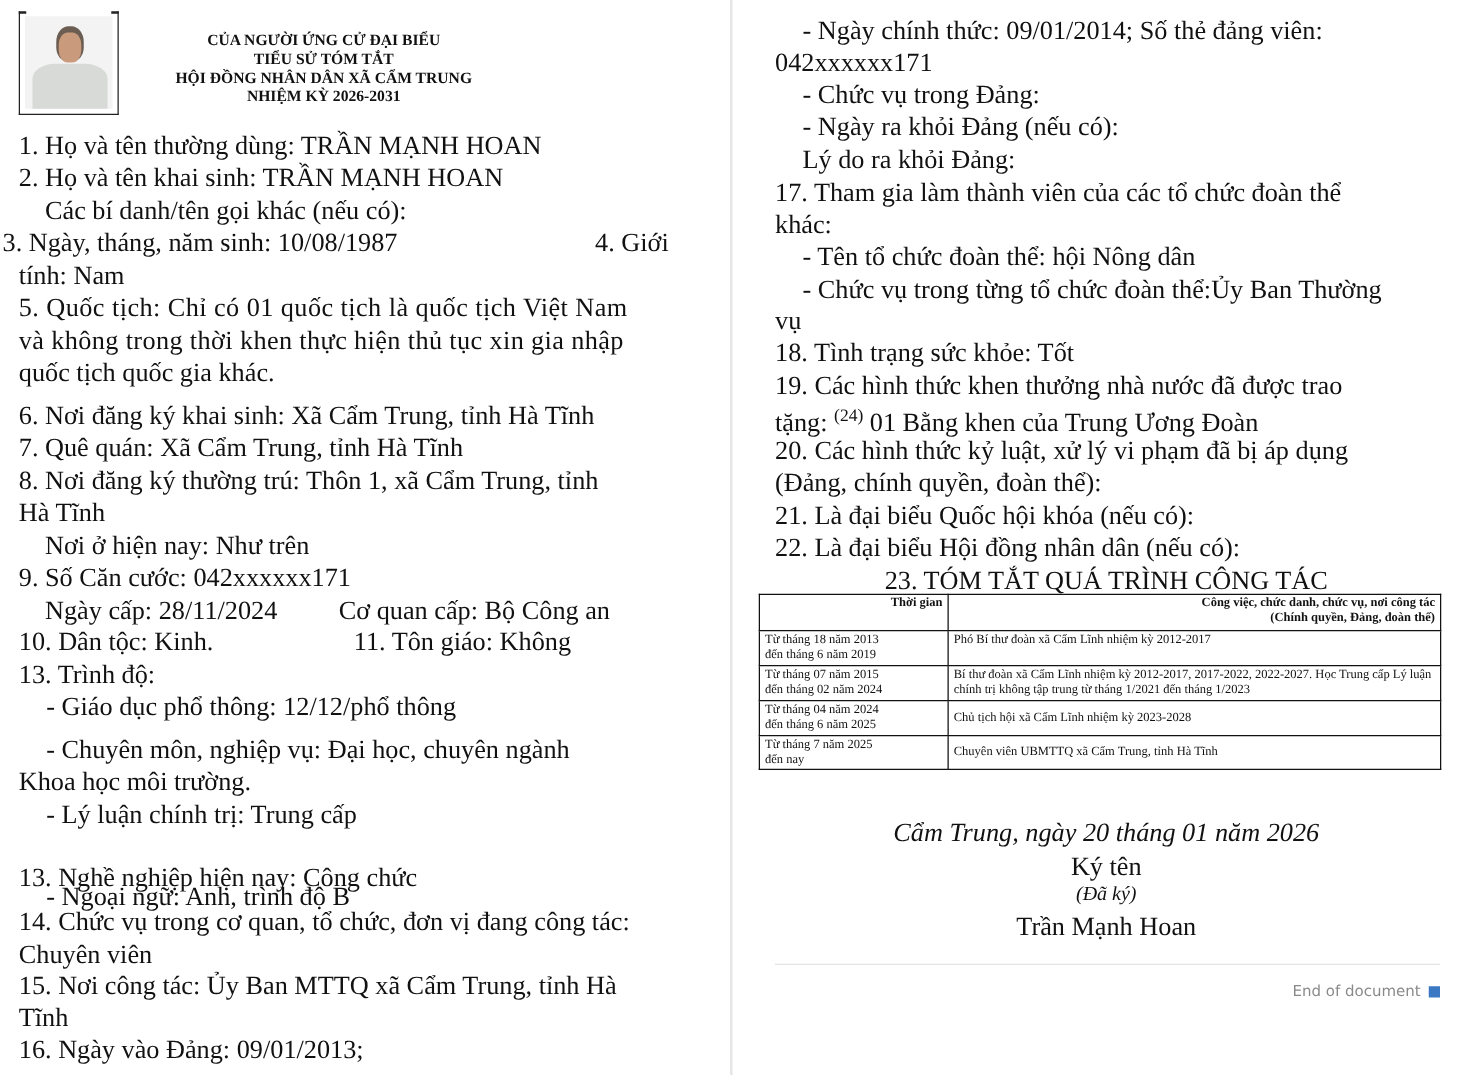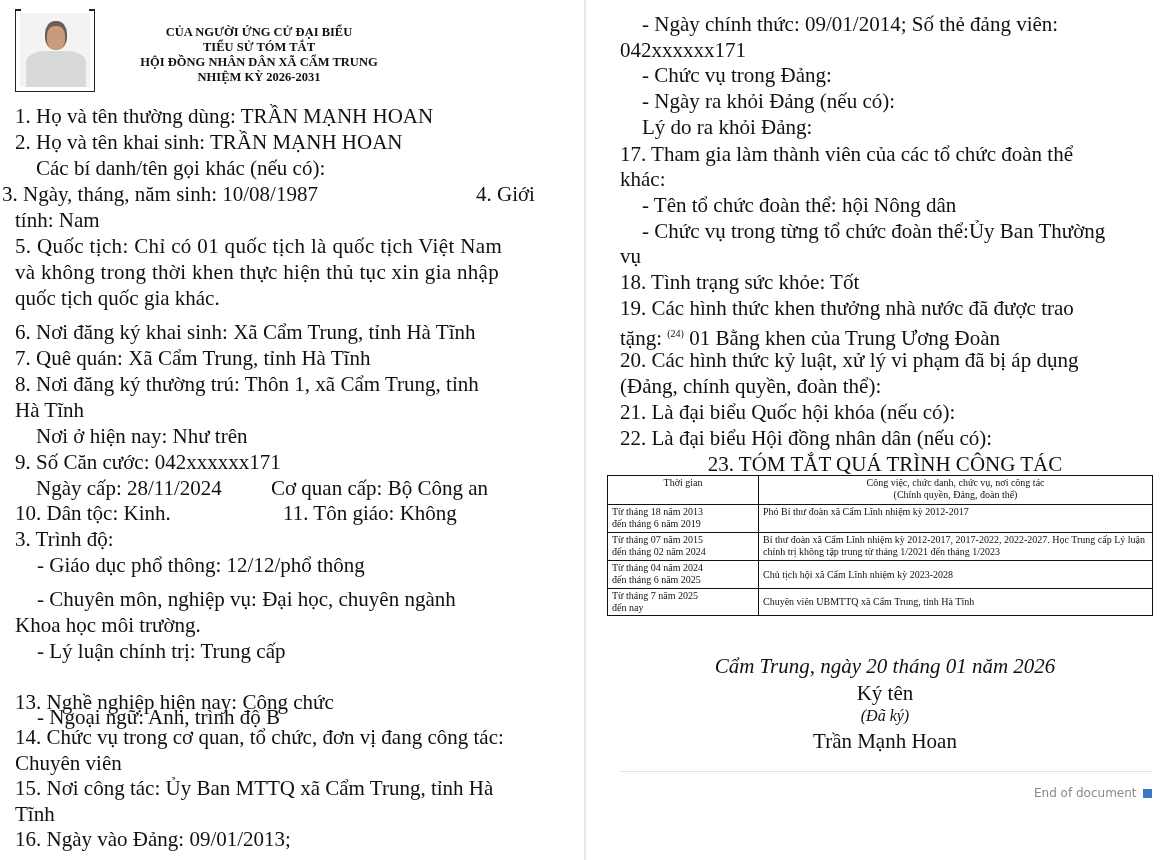--- a/index.html
+++ b/index.html
@@ -17,21 +17,21 @@
   .photo:before { left:-1px; } .photo:after { right:-1px; }
   .photo-inner { position:absolute; left:4px; top:4px; right:4px; bottom:4px; background:#f3f3f3; overflow:hidden; }
   .head { position:absolute; left:25px; top:8px; width:22px; height:28px; background:#6b5d52; border-radius:45% 45% 40% 40%; }
   .face { position:absolute; left:27px; top:13px; width:18px; height:24px; background:#c99b7c; border-radius:40%; }
   .shirt { position:absolute; left:6px; top:38px; width:60px; height:40px; background:#d7dad6; border-radius:30% 30% 0 0; }
   .title-block { position:absolute; left:100px; top:25px; width:318px; text-align:center;
                  font-weight:bold; font-size:12.5px; line-height:15px; }
   table.work { position:absolute; left:607px; top:475px; width:546px; border-collapse:collapse;
                font-size:10px; line-height:12px; }
   table.work td, table.work th { border:1px solid #111; padding:1px 4px; vertical-align:top; text-align:left; font-weight:normal; }
-  table.work th { font-weight:normal; text-align:center; }
+  table.work th { font-weight:bold; text-align:right; }
   table.work td.time { width:142px; }
   .sign { position:absolute; left:600px; width:570px; text-align:center; }
   .end-rule { position:absolute; left:620px; top:771px; width:532px; height:1px; background:#e3e3e3; }
   .end-doc { position:absolute; left:1034px; top:786px; font-family:"DejaVu Sans", sans-serif;
              font-size:12px; color:#8a8a8a; }
   .end-square { position:absolute; left:1143px; top:789px; width:9px; height:9px; background:#3b78c3; }
 </style>
 </head>
 <body>
 
@@ -64,21 +64,21 @@
   <div class="line" style="left:15px;top:319px">6. Nơi đăng ký khai sinh:  Xã Cẩm Trung, tỉnh Hà Tĩnh</div>
   <div class="line" style="left:15px;top:345px">7. Quê quán:  Xã Cẩm Trung, tỉnh Hà Tĩnh</div>
   <div class="line" style="left:15px;top:371px">8. Nơi đăng ký thường trú:  Thôn 1, xã Cẩm Trung, tỉnh</div>
   <div class="line" style="left:15px;top:397px">Hà Tĩnh</div>
   <div class="line" style="left:15px;top:423px;padding-left:21px">   Nơi ở hiện nay: Như trên</div>
   <div class="line" style="left:15px;top:449px">9. Số Căn cước:  042xxxxxx171</div>
   <div class="line" style="left:15px;top:475px;padding-left:21px">   Ngày cấp: 28/11/2024</div>
   <div class="line" style="left:271px;top:475px">Cơ quan cấp: Bộ Công an</div>
   <div class="line" style="left:15px;top:500px">10. Dân tộc:  Kinh.</div>
   <div class="line" style="left:283px;top:500px">11. Tôn giáo:  Không</div>
-  <div class="line" style="left:15px;top:526px">3. Trình độ:</div>
+  <div class="line" style="left:15px;top:526px">13. Trình độ:</div>
   <div class="line" style="left:15px;top:552px;padding-left:22px">   - Giáo dục phổ thông:  12/12/phổ thông</div>
   <div class="line" style="left:15px;top:586px;padding-left:22px">   - Chuyên môn, nghiệp vụ: Đại học, chuyên ngành</div>
   <div class="line" style="left:15px;top:612px">Khoa học môi trường.</div>
   <div class="line" style="left:15px;top:638px;padding-left:22px">   - Lý luận chính trị:  Trung cấp</div>
   <div class="line" style="left:15px;top:704px;padding-left:22px">   - Ngoại ngữ:  Anh, trình độ B</div>
   <div class="line" style="left:15px;top:689px">13. Nghề nghiệp hiện nay:  Công chức</div>
   <div class="line" style="left:15px;top:724px">14. Chức vụ trong cơ quan, tổ chức, đơn vị đang công tác:</div>
   <div class="line" style="left:15px;top:750px">Chuyên viên</div>
   <div class="line" style="left:15px;top:775px">15. Nơi công tác: Ủy Ban MTTQ xã Cẩm Trung, tỉnh Hà</div>
   <div class="line" style="left:15px;top:801px">Tĩnh</div>
@@ -91,21 +91,21 @@
   <div class="line" style="left:620px;top:62px;padding-left:22px">   - Chức vụ trong Đảng:</div>
   <div class="line" style="left:620px;top:88px;padding-left:22px">   - Ngày ra khỏi Đảng (nếu có):</div>
   <div class="line" style="left:620px;top:114px;padding-left:22px">   Lý do ra khỏi Đảng:</div>
   <div class="line" style="left:620px;top:141px">17. Tham gia làm thành viên của các tổ chức đoàn thể</div>
   <div class="line" style="left:620px;top:166px">khác:</div>
   <div class="line" style="left:620px;top:192px;padding-left:22px">   - Tên tổ chức đoàn thể: hội Nông dân</div>
   <div class="line" style="left:620px;top:218px;padding-left:22px">   - Chức vụ trong từng tổ chức đoàn thể:Ủy Ban Thường</div>
   <div class="line" style="left:620px;top:243px">vụ</div>
   <div class="line" style="left:620px;top:269px">18. Tình trạng sức khỏe: Tốt</div>
   <div class="line" style="left:620px;top:295px">19. Các hình thức khen thưởng nhà nước đã được trao</div>
-  <div class="line" style="left:620px;top:321px"><span>tặng: </span><sup style="font-size:10px">(24)</sup><span> 01 Bằng khen của Trung Ương Đoàn</span></div>
+  <div class="line" style="left:620px;top:321px"><span>tặng: </span><sup style="font-size:14px">(24)</sup><span> 01 Bằng khen của Trung Ương Đoàn</span></div>
   <div class="line" style="left:620px;top:347px">20. Các hình thức kỷ luật, xử lý vi phạm đã bị áp dụng</div>
   <div class="line" style="left:620px;top:373px">(Đảng, chính quyền, đoàn thể):</div>
   <div class="line" style="left:620px;top:399px">21. Là đại biểu Quốc hội khóa (nếu có):</div>
   <div class="line" style="left:620px;top:425px">22. Là đại biểu Hội đồng nhân dân (nếu có):</div>
 
   <div class="line b" style="left:600px;top:451px;width:570px;text-align:center">23. TÓM TẮT QUÁ TRÌNH CÔNG TÁC</div>
 
   <table class="work">
     <tbody>
         <tr>

